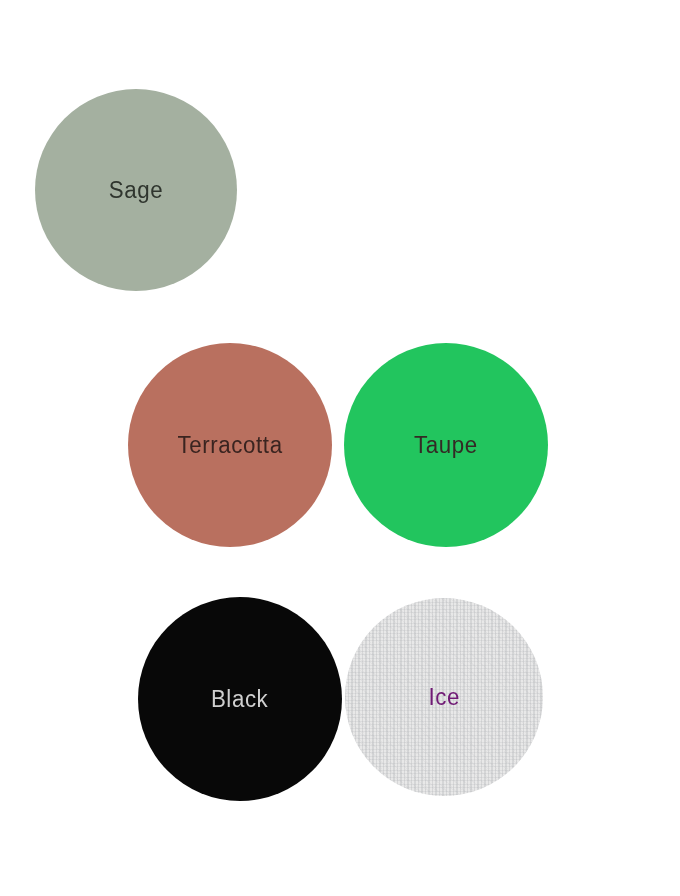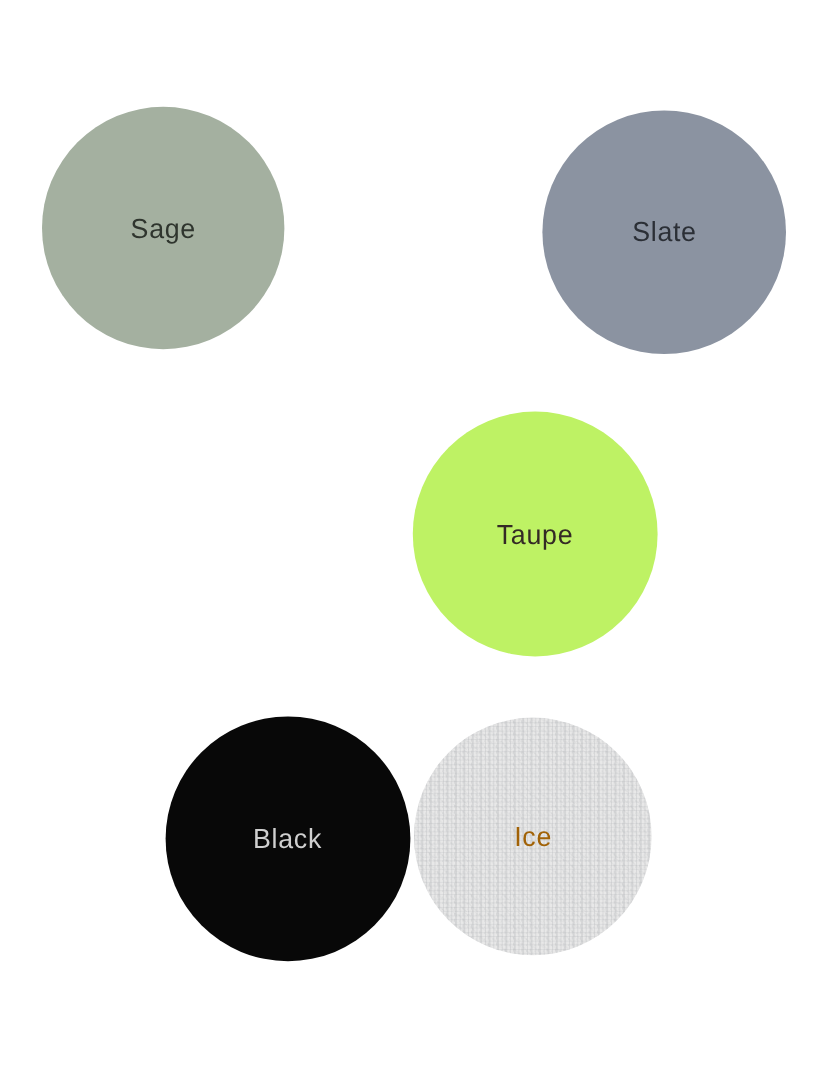--- a/index.html
+++ b/index.html
@@ -80,26 +80,26 @@
     z-index: 2;
   }
 </style>
 </head>
 <body>
 
 <div id="palette-board" style="background: rgb(255, 255, 255);">
     <div class="swatch" style="left: 35px; top: 89px; width: 202px; height: 202px; background: rgb(164, 176, 160);">
       <span class="swatch-label swatch-label-stack" style="color: rgb(47, 53, 46);">Sage</span>
     </div>
-    <div class="swatch" style="left: 452px; top: 92px; width: 203px; height: 203px; background: rgb(139, 147, 161);">
-      <span class="swatch-label swatch-label-stack" style="color: rgb(43, 47, 54);">Slate</span>
+    <div class="swatch" style="left: 128px; top: 343px; width: 204px; height: 204px; background: rgb(185, 112, 95);">
+      <span class="swatch-label swatch-label-stack" style="color: rgb(58, 36, 32);">Terracotta</span>
     </div>
-    <div class="swatch" style="left: 344px; top: 343px; width: 204px; height: 204px; background: #bef264;">
+    <div class="swatch" style="left: 344px; top: 343px; width: 204px; height: 204px; background: #22c55e;">
       <span class="swatch-label swatch-label-stack" style="color: rgb(52, 42, 37);">Taupe</span>
     </div>
     <div class="swatch" style="left: 138px; top: 597px; width: 204px; height: 204px; background: rgb(8, 8, 8);">
       <span class="swatch-label swatch-label-stack" style="color: rgb(207, 207, 207);">Black</span>
     </div>
     <div class="swatch" style="left: 345px; top: 598px; width: 198px; height: 198px; background: rgb(232, 232, 232);">
       <div class="texture-noise"></div>
-      <span class="swatch-label swatch-label-stack" style="color: #a16207;">Ice</span>
+      <span class="swatch-label swatch-label-stack" style="color: #701a75;">Ice</span>
     </div>
   </div>
 
 </body></html>

